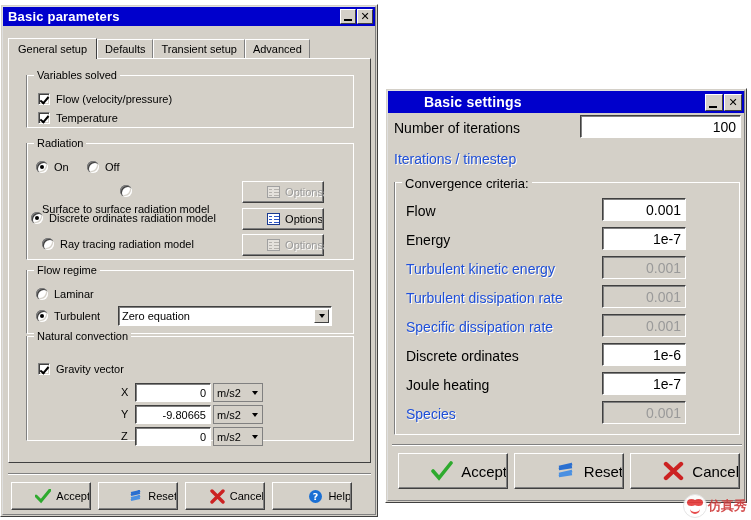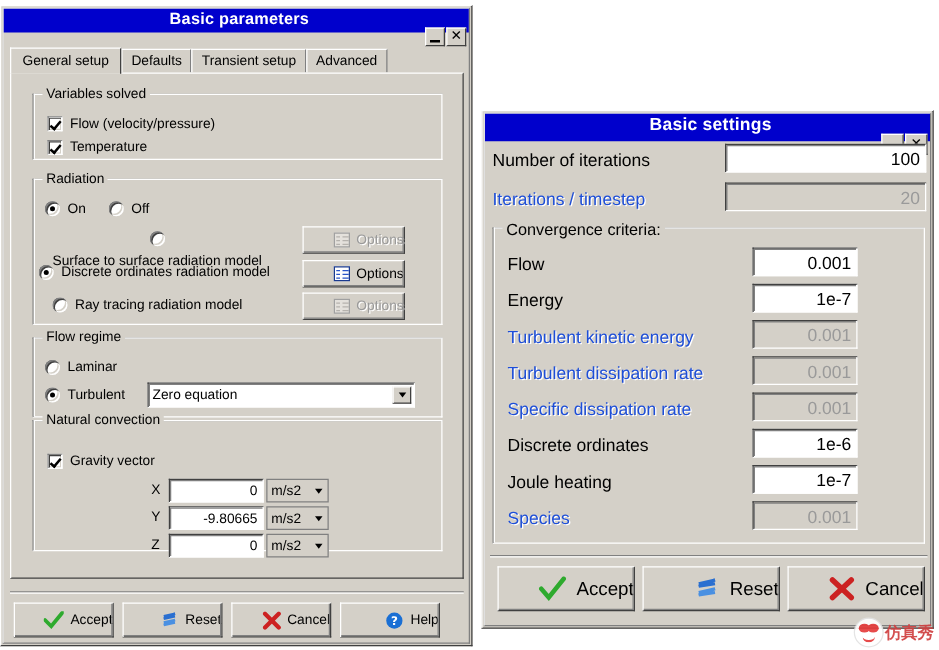--- a/index.html
+++ b/index.html
@@ -24,21 +24,21 @@
     position:absolute;inset:1px;
     border-top:1px solid #dfdfdf;
     border-left:1px solid #dfdfdf;
     border-right:1px solid #808080;
     border-bottom:1px solid #808080;
     box-sizing:border-box;
   }
   .titlebar{
     position:absolute;left:2px;right:2px;top:2px;height:19px;
     background:#0000cc;
-    display:flex;align-items:center;flex-direction:column;
+    display:flex;align-items:center;
   }
   .titlebar-text{
     color:#ffffff;font-weight:bold;font-size:13px;
     padding-left:5px;letter-spacing:.2px;white-space:nowrap;
   }
   .titlebar-btns{margin-left:auto;display:flex;gap:1px;padding-right:2px;}
   .tbtn{
     width:16px;height:15px;background:#d4d0c8;
     border-top:1px solid #ffffff;border-left:1px solid #ffffff;
     border-right:1px solid #404040;border-bottom:1px solid #404040;
@@ -388,40 +388,37 @@
       <text x="7.5" y="11" text-anchor="middle" font-size="9.5" font-weight="bold" fill="#ffffff" font-family="DejaVu Sans, sans-serif">?</text>
     </svg>
     <span class="btn-label">Help</span>
   </div>
 </div>
 
 <div class="dialog" style="left:385px;top:88px;width:362px;height:415px;">
   <div class="dialog-inner"></div>
 
   <div class="titlebar" style="height:22px;">
-    <span class="titlebar-text" style="font-size:14px;">Basic settings</span>
+    <span class="titlebar-text" style="font-size:14px;margin-left:31px;">Basic settings</span>
     <span class="titlebar-btns">
       <span class="tbtn" style="width:18px;height:17px;">
         <span class="min-bar"></span>
       </span>
       <span class="tbtn" style="width:18px;height:17px;">
         <span class="x-g">✕</span>
       </span>
     </span>
   </div>
 
   <span class="ctl-label" style="position:absolute;left:8px;top:31px;font-size:14px;">Number of iterations</span>
   <div class="field" style="left:194px;top:26px;width:161px;height:23px;font-size:14px;">
     <span>100</span>
   </div>
 
   <span class="ctl-label disabled-text" style="position:absolute;left:8px;top:62px;font-size:14px;">Iterations / timestep</span>
-  <div class="field dis" style="left:194px;top:57px;width:161px;height:23px;font-size:14px;">
-    <span>20</span>
-  </div>
 
   <div class="group" style="left:8px;top:93px;width:346px;height:253px;">
     <span class="group-title" style="font-size:13px;">Convergence criteria:</span>
   </div>
 
   <span class="ctl-label" style="position:absolute;left:20px;top:114px;font-size:14px;">Flow</span>
   <div class="field" style="left:216px;top:109px;width:84px;height:23px;font-size:14px;">
     <span>0.001</span>
   </div>
 

